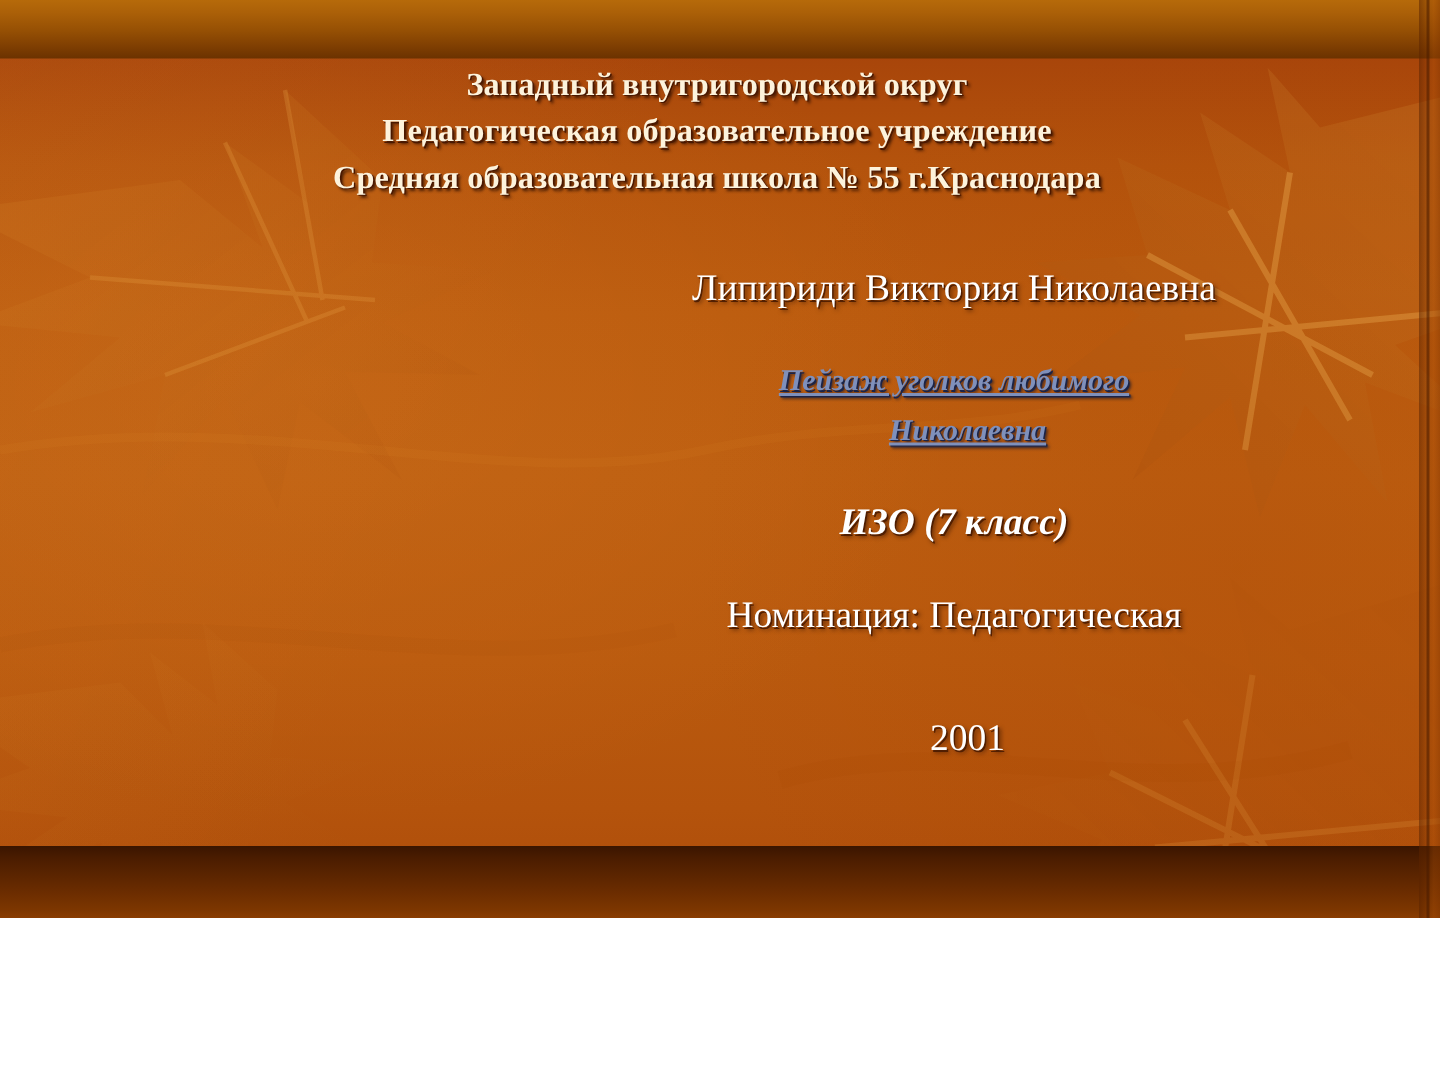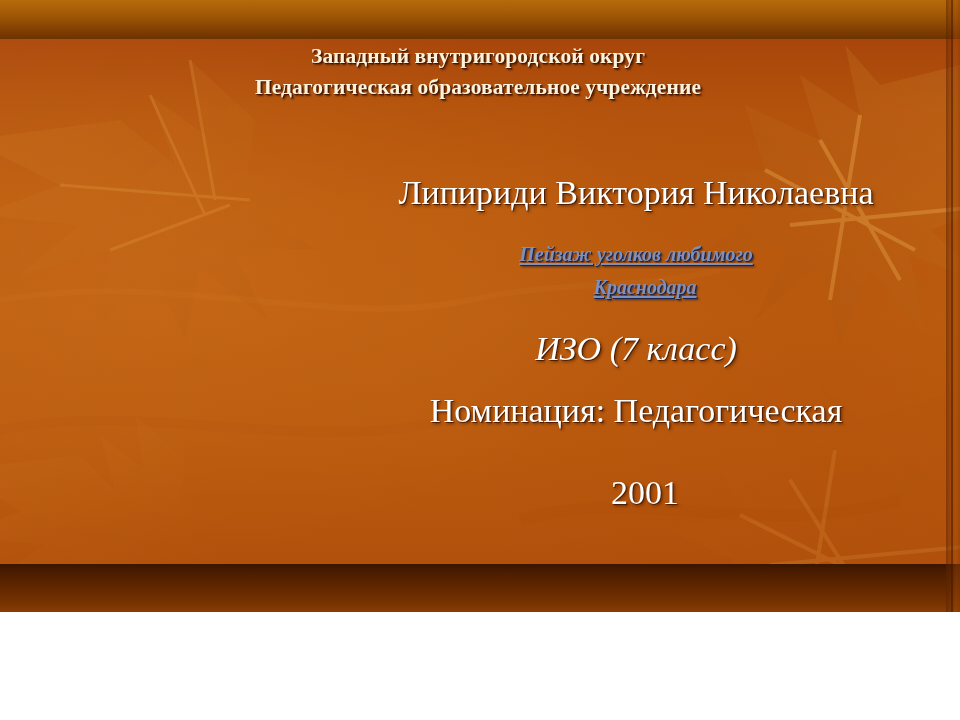--- a/index.html
+++ b/index.html
@@ -114,21 +114,21 @@
 
   .body-block {
     position: absolute;
     left: 398px;
     top: 176px;
     width: 476px;
     text-align: center;
   }
   .body-line {
     color: #ffffff;
-    font-size: 34px;
+    font-size: 25px;
     line-height: 34px;
     text-shadow:
       1px 1px 0 rgba(70,25,0,0.85),
       2px 2px 3px rgba(45,15,0,0.6);
     margin: 0;
   }
   .gap-sm { height: 24px; }
   .gap-md { height: 28px; }
 
   .link-line {
@@ -140,21 +140,21 @@
     font-size: 20px;
     line-height: 33px;
     text-shadow:
       1px 1px 0 #1b2448,
       2px 2px 2px rgba(15,20,45,0.65);
     cursor: pointer;
     display: block;
   }
 
   .strong-italic {
-    font-weight: normal;
+    font-weight: bold;
     font-style: italic;
   }
 
   .indent-right { padding-left: 34px; }
   .indent-right2 { padding-left: 18px; }
 </style>
 </head>
 <body>
 
 <div class="slide">
@@ -216,31 +216,32 @@
   <div class="bg-sheen"></div>
 
   <div class="band-top"></div>
   <div class="band-bottom"></div>
   <div class="band-right"></div>
   <div class="band-right-line"></div>
 
   <div class="title-block">
     <span class="tline">Западный внутригородской округ</span>
     <span class="tline">Педагогическая образовательное учреждение</span>
+    <span class="tline">Средняя образовательная школа № 55 г.Краснодара</span>
   </div>
 
   <div class="body-block">
 
     <p class="body-line">Липириди Виктория Николаевна</p>
 
     <div class="gap-md"></div>
 
     <a class="link-line" href="#">
       <span>Пейзаж уголков любимого</span><br>
-      <span class="indent-right2">Краснодара</span>
+      <span class="indent-right2">Николаевна</span>
     </a>
 
     <div class="gap-md"></div>
 
     <p class="body-line strong-italic">ИЗО (7 класс)</p>
 
     <div class="gap-md"></div>
 
     <p class="body-line">Номинация: Педагогическая</p>
 

